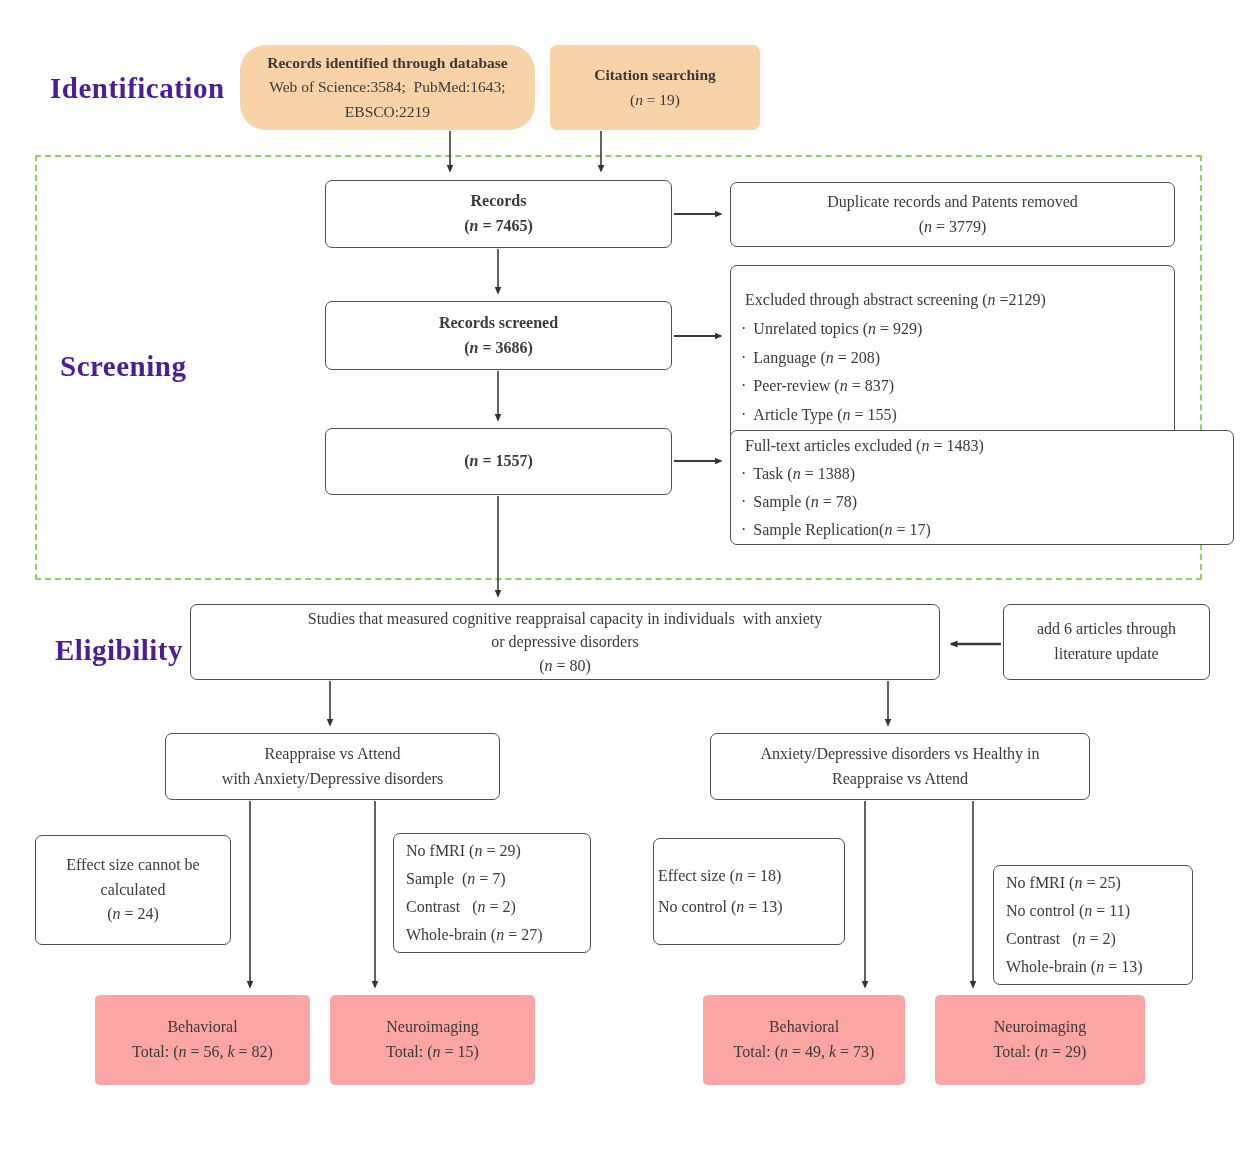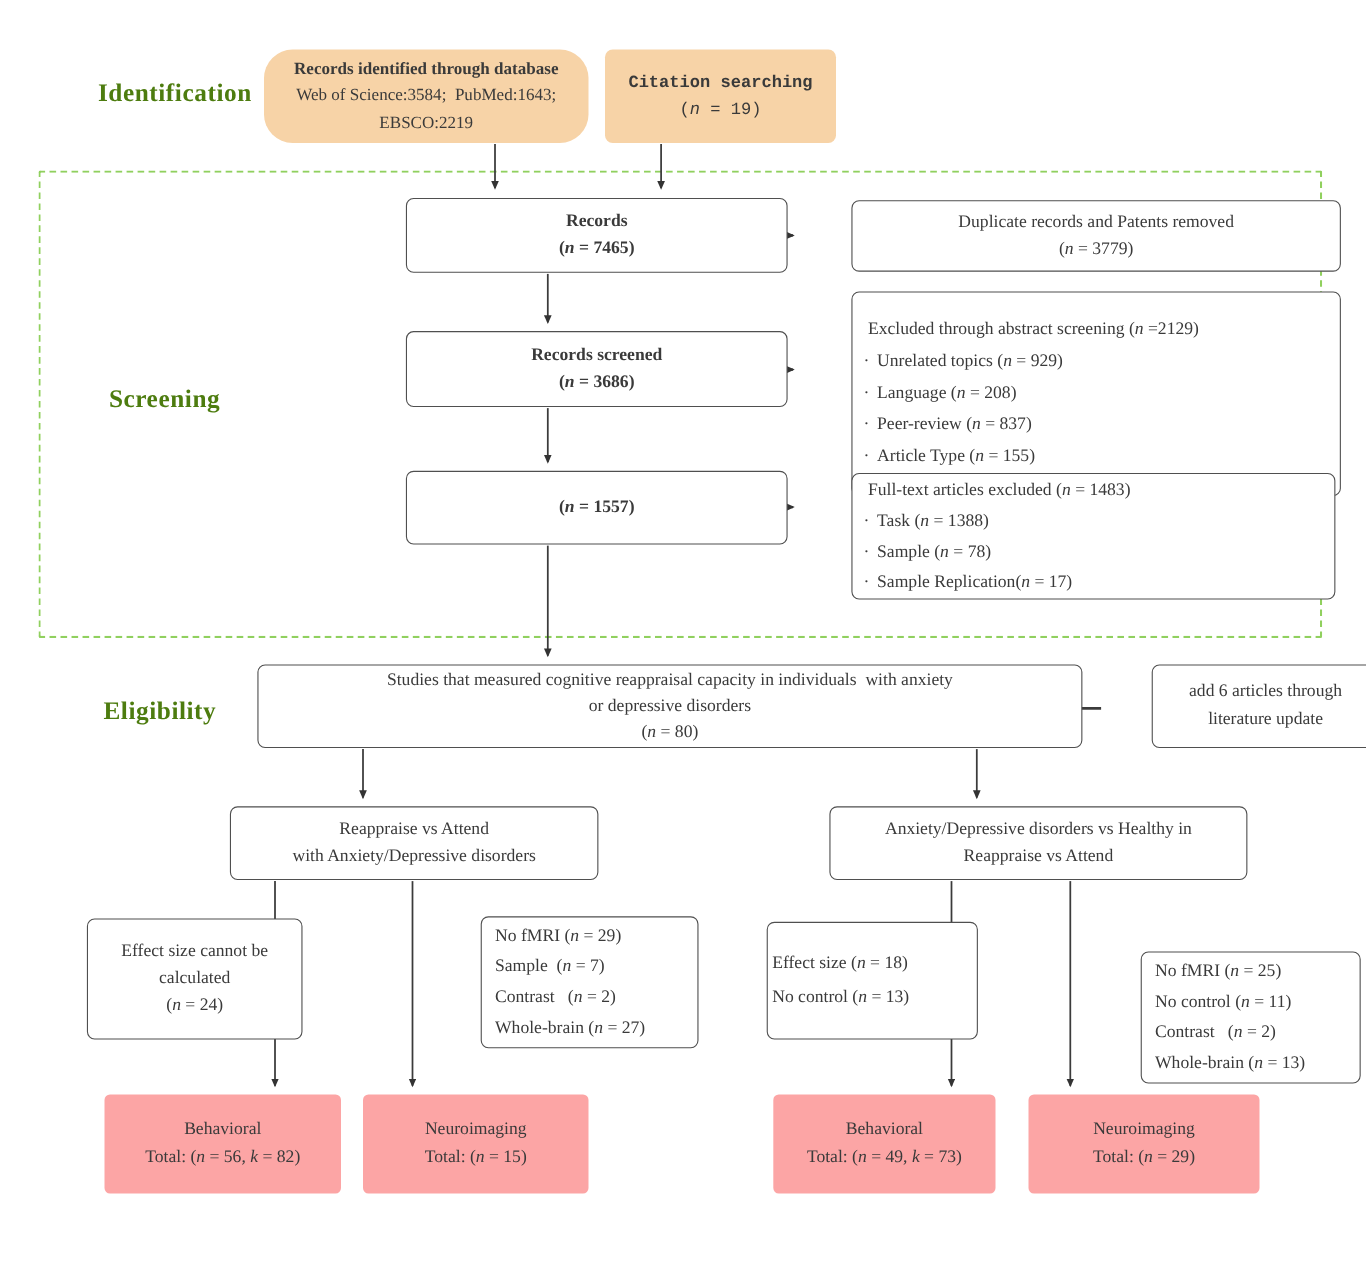--- a/index.html
+++ b/index.html
@@ -7,25 +7,24 @@
     position: relative;
     width: 1242px;
     height: 1149px;
     background: #ffffff;
     font-family: "Liberation Serif", "DejaVu Serif", serif;
     color: #3a3a3a;
     overflow: hidden;
   }
   .stage-label {
     position: absolute;
-    font-size: 23px;
+    font-size: 29px;
     font-weight: bold;
-    color: #4d7c0f;
+    color: #4c1d95;
     letter-spacing: 0.5px;
-    margin-left: 39px;
   }
   .dashed-region {
     position: absolute;
     border: 2px dashed #90d05e;
     border-radius: 2px;
   }
   .box {
     position: absolute;
     box-sizing: border-box;
     display: flex;
@@ -33,21 +32,20 @@
     justify-content: center;
     align-items: center;
     text-align: center;
     font-size: 16px;
     line-height: 1.55;
   }
   .box.outline {
     background: #ffffff;
     border: 1.6px solid #4f4f4f;
     border-radius: 7px;
-    margin-left: 44px;
   }
   .box.peach {
     background: #f7d3a7;
     border: none;
     border-radius: 7px;
   }
   .box.teal {
     background: #fca5a5;
     border: none;
     border-radius: 5px;
@@ -103,21 +101,21 @@
       <line x1="973" y1="801" x2="973" y2="987" marker-end="url(#ah)"></line>
     </g>
   </svg>
 
   <div class="box peach" style="left:240px; top:45px; width:295px; height:85px; font-size:15.5px;border-radius:26px;">
     <div class="ln b">Records identified through database</div>
     <div class="ln sci">Web of Science:3584;  PubMed:1643;</div>
     <div class="ln sci">EBSCO:2219</div>
   </div>
 
-  <div class="box peach" style="left:550px; top:45px; width:210px; height:85px; font-size:15.5px;font-family:Liberation Mono, monospace;">
+  <div class="box peach" style="left:550px; top:45px; width:210px; height:85px; font-size:15.5px;">
     <div class="ln b">Citation searching</div>
     <div class="ln sci">(<i>n</i> = 19)</div>
   </div>
 
   <div class="box outline" style="left:325px; top:180px; width:347px; height:68px;">
     <div class="ln b">Records</div>
     <div class="ln b sci">(<i>n</i> = 7465)</div>
   </div>
 
   <div class="box outline" style="left:730px; top:182px; width:445px; height:65px;">
@@ -135,21 +133,21 @@
     <div class="bullet-row"><span class="bullet">·</span><span class="ln sci">Unrelated topics (<i>n</i> = 929)</span></div>
     <div class="bullet-row"><span class="bullet">·</span><span class="ln sci">Language (<i>n</i> = 208)</span></div>
     <div class="bullet-row"><span class="bullet">·</span><span class="ln sci">Peer-review (<i>n</i> = 837)</span></div>
     <div class="bullet-row"><span class="bullet">·</span><span class="ln sci">Article Type (<i>n</i> = 155)</span></div>
   </div>
 
   <div class="box outline" style="left:325px; top:428px; width:347px; height:67px;">
     <div class="ln b sci">(<i>n</i> = 1557)</div>
   </div>
 
-  <div class="box outline left-align" style="left:730px; top:430px; width:440px; height:115px; line-height:1.75;">
+  <div class="box outline left-align" style="left:730px; top:430px; width:504px; height:115px; line-height:1.75;">
     <div class="ln sci pad-l">Full-text articles excluded (<i>n</i> = 1483)</div>
     <div class="bullet-row"><span class="bullet">·</span><span class="ln sci">Task (<i>n</i> = 1388)</span></div>
     <div class="bullet-row"><span class="bullet">·</span><span class="ln sci">Sample (<i>n</i> = 78)</span></div>
     <div class="bullet-row"><span class="bullet">·</span><span class="ln sci">Sample Replication(<i>n</i> = 17)</span></div>
   </div>
 
   <div class="box outline" style="left:190px; top:604px; width:750px; height:76px; line-height:1.45;">
     <div class="ln">Studies that measured cognitive reappraisal capacity in individuals  with anxiety</div>
     <div class="ln">or depressive disorders</div>
     <div class="ln sci">(<i>n</i> = 80)</div>

